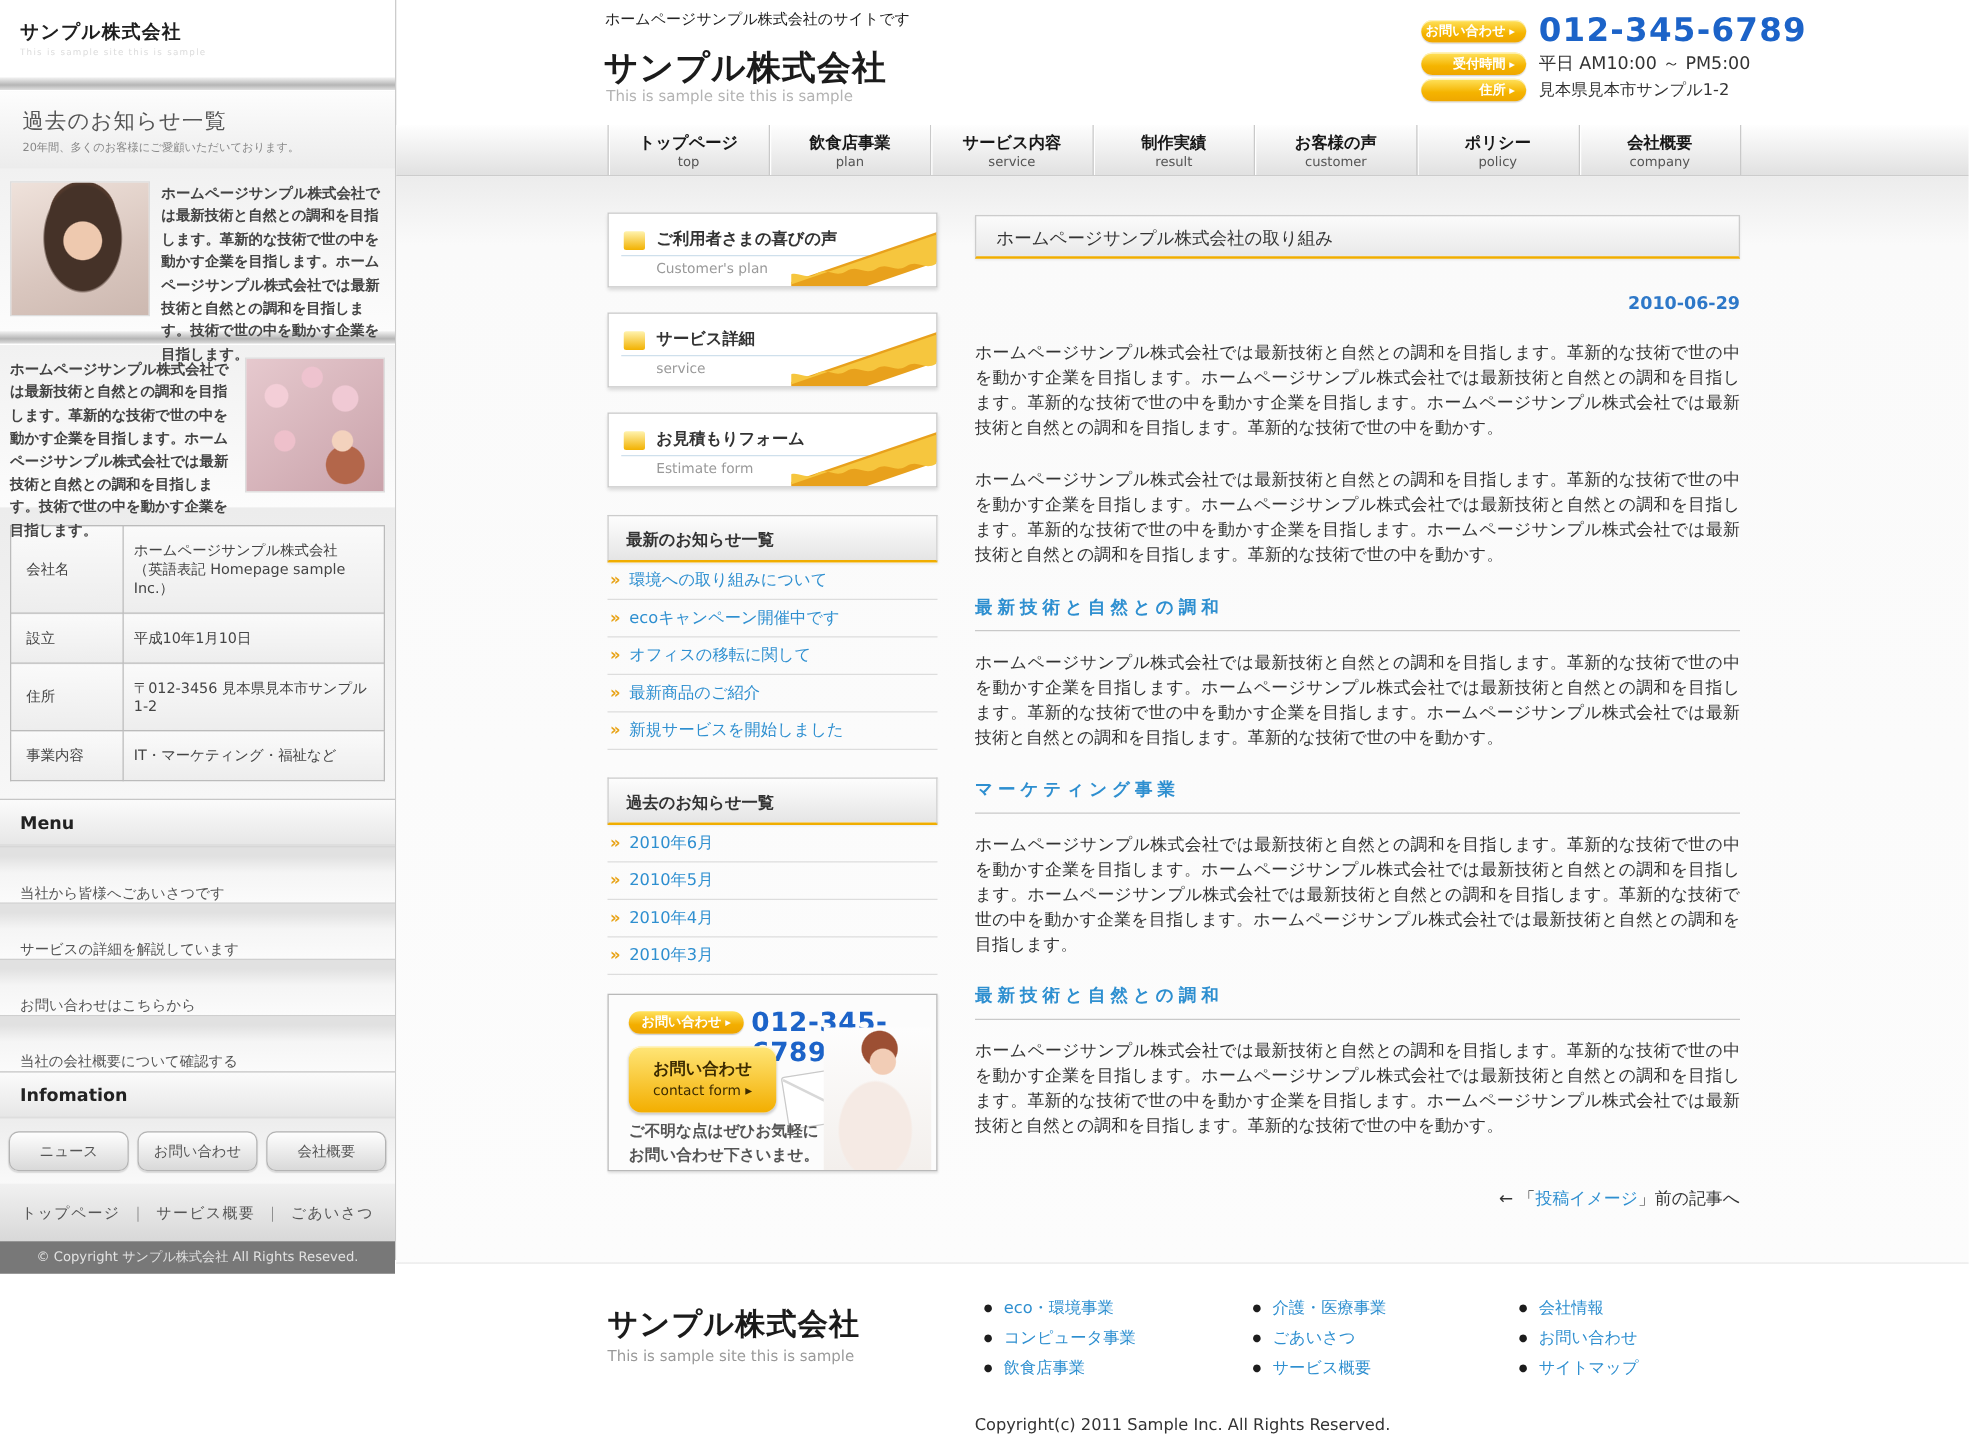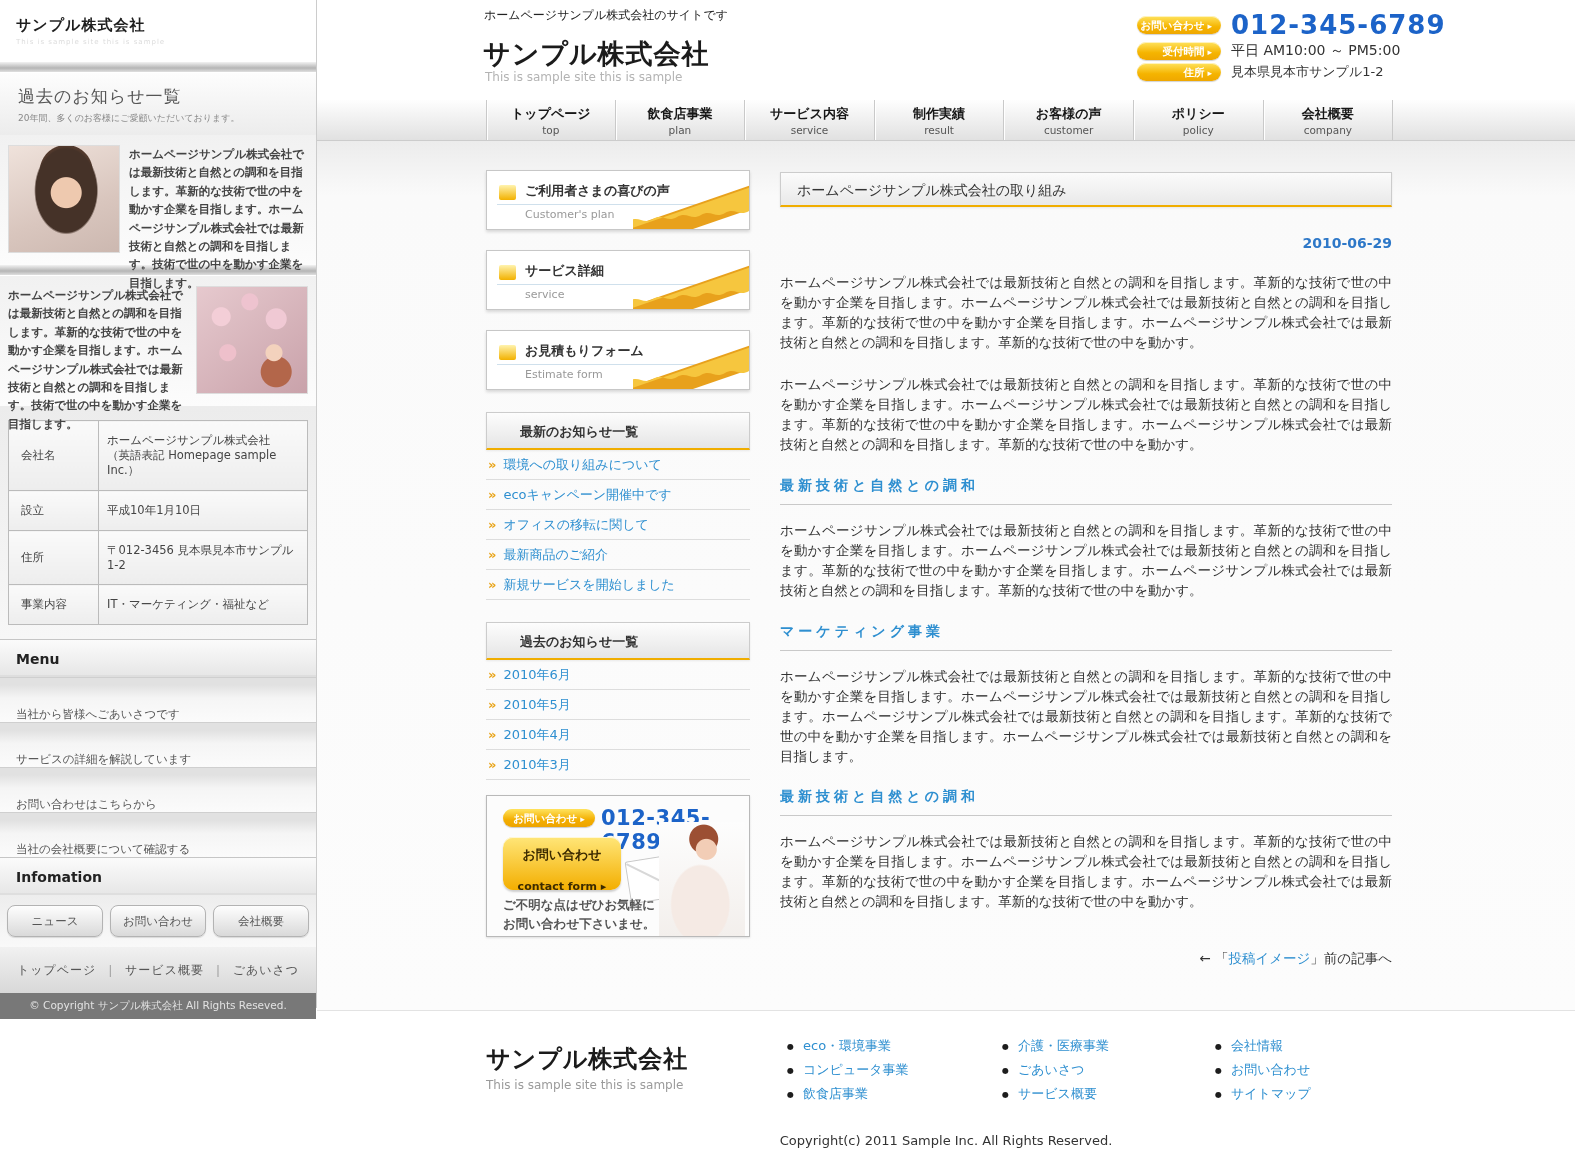--- a/index.html
+++ b/index.html
@@ -68,33 +68,33 @@
 
 
 #content{position:absolute;left:317px;top:141px;width:1258px;height:870px;background:linear-gradient(#ececec,#fafafa 55px,#fcfcfc);border-bottom:1px solid #e3e3e3}
 #left-col{position:absolute;left:169px;top:29px;width:264px}
 .banner{position:relative;height:60px;background:#fff;border:1px solid #c7c7c7;box-shadow:0 2px 3px rgba(0,0,0,.14);margin-bottom:20px;overflow:hidden;cursor:pointer}
 .banner-icon{position:absolute;left:12px;top:14px;width:17px;height:15px;border-radius:2px;background:linear-gradient(#fff3ae,#f2b100)}
 .banner-title{position:absolute;left:38px;top:11px;font-size:13px;font-weight:600;color:#333}
 .banner-line{position:absolute;left:10px;right:10px;top:33px;height:1px;background:#cfe0ec}
 .banner-sub{position:absolute;left:38px;top:37px;font-size:11px;color:#999}
 .ribbon{position:absolute;right:-4px;top:0}
-.news-head{height:38px;padding:10px 0 0 33px;font-size:13px;font-weight:bold;color:#333;background:linear-gradient(#fdfdfd,#e5e5e5);border:1px solid #ccc;border-bottom:2px solid #f0ad00;box-shadow:0 1px 2px rgba(0,0,0,.08)}
+.news-head{height:38px;padding:10px 0 0 14px;font-size:13px;font-weight:bold;color:#333;background:linear-gradient(#fdfdfd,#e5e5e5);border:1px solid #ccc;border-bottom:2px solid #f0ad00;box-shadow:0 1px 2px rgba(0,0,0,.08)}
 .news-list{list-style:none}
 .news-list li{height:30px;line-height:30px;border-bottom:1px solid #ddd;font-size:13px;color:#2e8fd0;cursor:pointer;white-space:nowrap;overflow:hidden}
 .mk{color:#e8a317;font-weight:bold;margin:0 7px 0 2px}
 .mk::before{content:"»"}
 .mt22{margin-top:22px}
 
 #cbanner{position:relative;margin-top:15px;width:264px;height:142px;background:#fcfcfc;border:1px solid #b9b9b9;box-shadow:0 1px 2px rgba(0,0,0,.12);overflow:hidden}
 .cb-pill{position:absolute;left:16px;top:13px;width:92px;height:18px;line-height:18px;border-radius:9px;background:linear-gradient(#ffe35e,#f3ae00 60%,#eea400);color:#fff;font-size:10.5px;font-weight:bold;text-align:center;box-shadow:0 1px 1px rgba(0,0,0,.2);cursor:pointer}
 .cb-phone{position:absolute;left:114px;top:10px;font-size:21px;font-weight:bold;color:#1c63c8;letter-spacing:.5px}
 .cb-form{position:absolute;left:16px;top:41px;width:118px;height:53px;border-radius:10px;background:linear-gradient(#ffe678,#f3ae00);box-shadow:inset 0 1px 0 rgba(255,255,255,.7),0 2px 2px rgba(0,0,0,.18);text-align:center;padding-top:9px;cursor:pointer}
 .cb-form-l1{font-size:13px;font-weight:bold;color:#3c2b00}
-.cb-form-l2{font-size:11px;font-weight:bold;color:#3c2b00;margin-top:16px}
+.cb-form-l2{font-size:11px;font-weight:normal;color:#3c2b00;margin-top:2px}
 .cb-env{position:absolute;left:140px;top:60px;transform:rotate(-9deg)}
 .cb-note{position:absolute;left:16px;top:100px;font-size:12.5px;font-weight:bold;color:#555;line-height:1.5}
 .cb-woman{position:absolute;right:4px;bottom:0;width:86px;height:114px;background:
  radial-gradient(circle at 55% 24%, #f2cdb6 0 10px, rgba(242,205,182,0) 11px),
  radial-gradient(circle at 52% 15%, #9c4f33 0 14px, rgba(156,79,51,0) 15px),
  radial-gradient(ellipse 30px 40px at 48% 72%, #f5eae4 0 95%, rgba(245,234,228,0) 100%),
  linear-gradient(#fdfdfd,#f3efec)}
 
 
 #article{position:absolute;left:463px;top:31px;width:612px}

